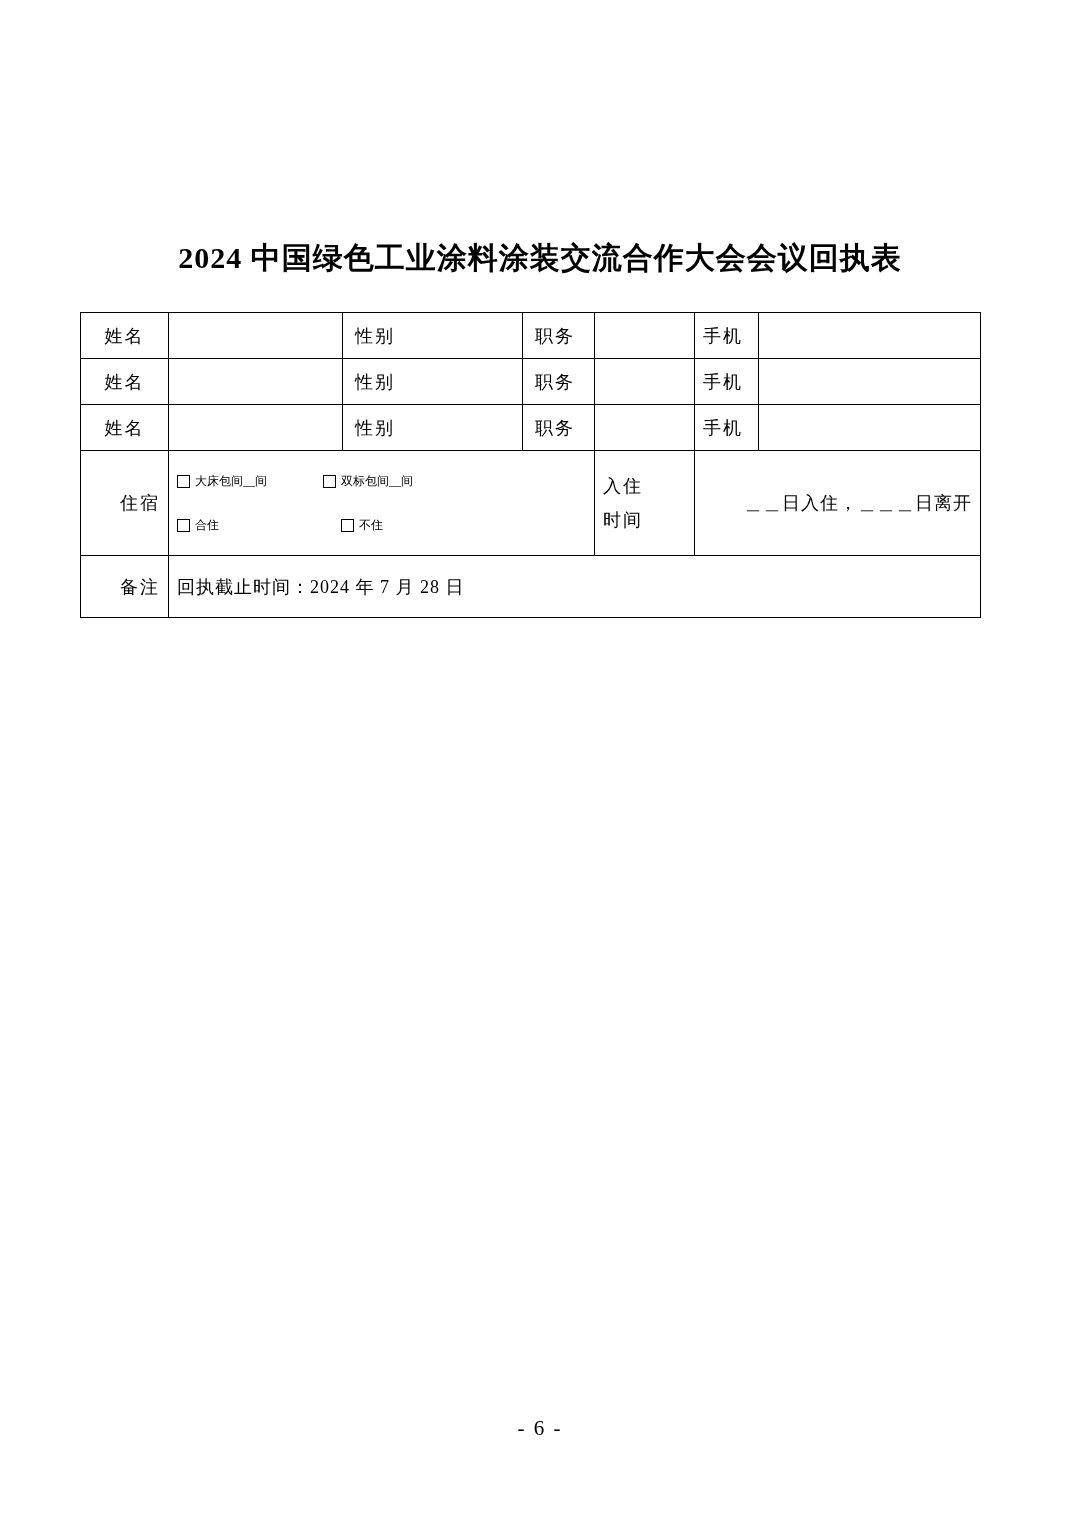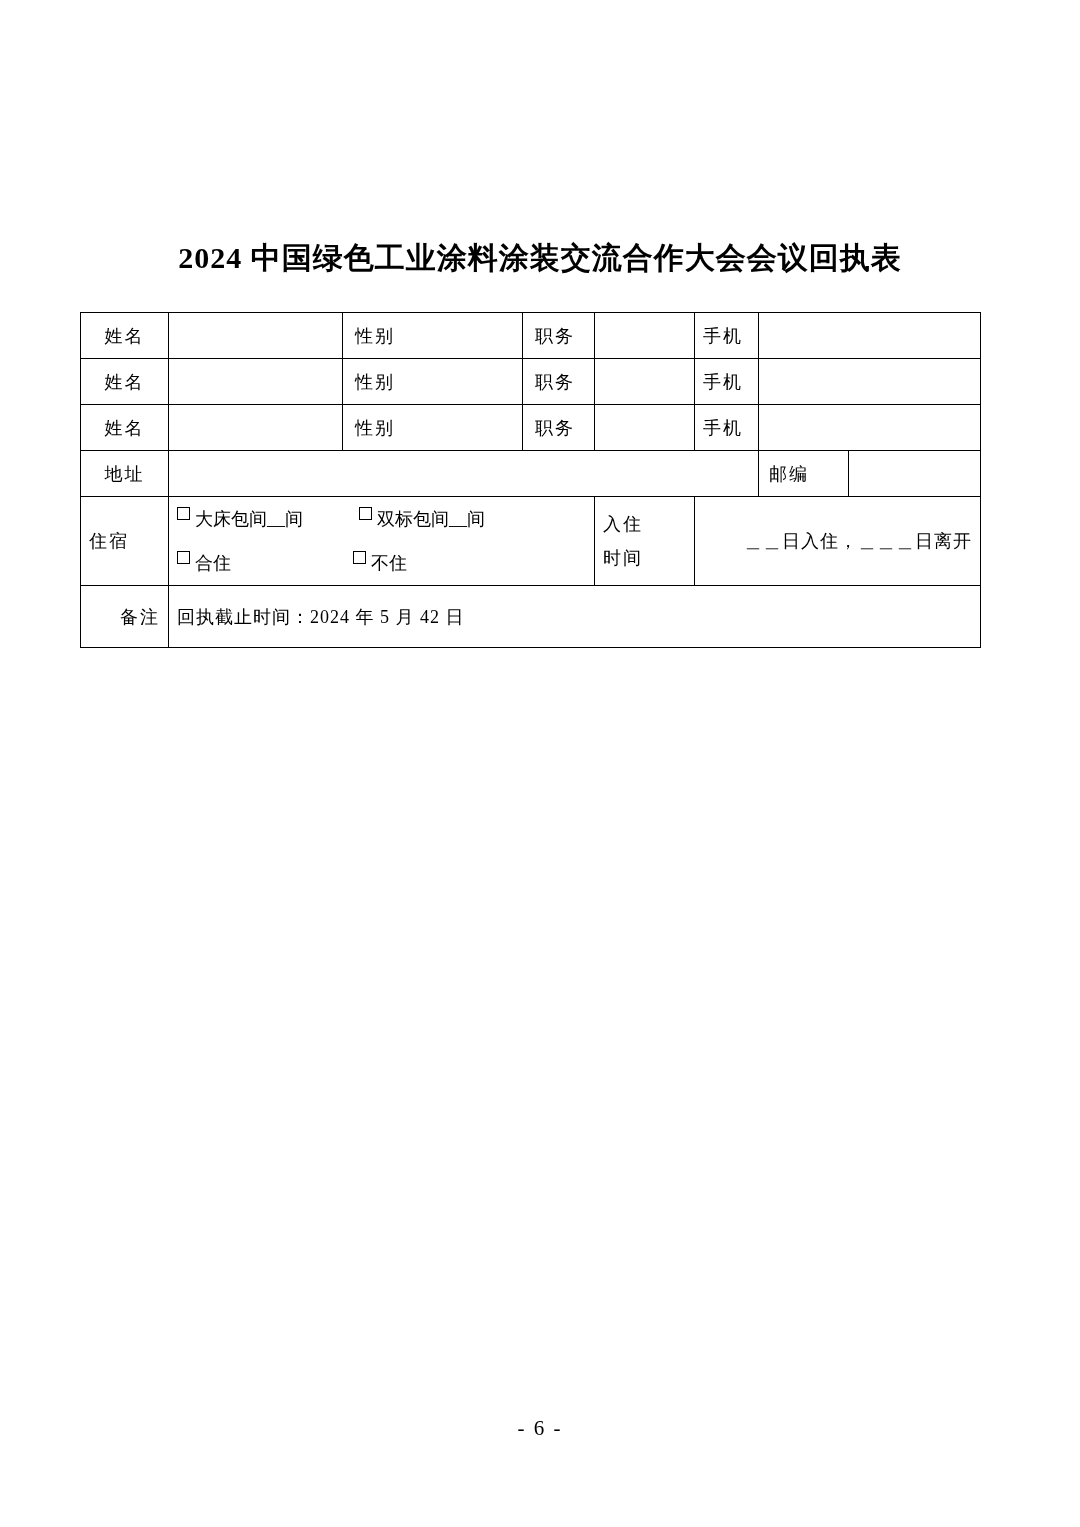--- a/index.html
+++ b/index.html
@@ -38,53 +38,54 @@
     left: 80px;
     top: 296px;
     width: 900px;
     border-collapse: collapse;
     table-layout: fixed;
   }
   table.form td {
     border: 1.3px solid #000000;
     font-size: 18px;
     font-family: "Liberation Serif", "DejaVu Serif", serif;
-    padding: 0 8px;
+    padding: 8px 8px;
     vertical-align: middle;
     height: 46px;
     box-sizing: border-box;
     margin-left: 16px;
   }
   .lbl {
     text-align: center;
     letter-spacing: 2px;
   }
   .blank { }
   .email-lbl {
     font-family: "Liberation Serif", "DejaVu Serif", serif;
     letter-spacing: 0.5px;
     text-align: center;
   }
   
   .acc-label {
-    text-align: left;
+    text-align: right;
     letter-spacing: 2px;
   }
   .acc-options {
     padding: 10px 14px;
     height: 110px;
   }
   .acc-line {
     display: flex;
     align-items: center;
     height: 44px;
   }
   .opt {
     display: inline-flex;
-    font-size: 18px;
+    align-items: center;
+    font-size: 12px;
     white-space: nowrap;
   }
   .opt .box {
     display: inline-block;
     width: 13px;
     height: 13px;
     border: 1.3px solid #000;
     margin-right: 5px;
     box-sizing: border-box;
   }
@@ -169,26 +170,20 @@
         <td class="lbl">姓名</td>
         <td class="blank"></td>
         <td class="lbl" colspan="2" style="text-align:left; padding-left:12px;">性别</td>
         <td class="lbl" style="text-align:left; padding-left:12px;">职务</td>
         <td class="blank"></td>
         <td class="lbl" style="text-align:left; padding-left:8px;">手机</td>
         <td class="blank" colspan="2"></td>
       </tr>
 
 
-      <tr>
-        <td class="lbl">地址</td>
-        <td class="blank" colspan="6"></td>
-        <td class="lbl" style="text-align:left; padding-left:10px;">邮编</td>
-        <td class="blank"></td>
-      </tr>
 
 
       <tr>
         <td class="acc-label">住宿</td>
         <td class="acc-options" colspan="4">
           <div class="acc-line">
             <span class="opt">
               <span class="box"></span>
               <span>大床包间__间</span>
             </span>
@@ -212,20 +207,20 @@
         </td>
         <td class="checkin-time">
           <div>入住</div>
           <div>时间</div>
         </td>
         <td class="checkin-value" colspan="3">＿＿日入住，＿＿＿日离开</td>
       </tr>
 
       <tr>
         <td class="remark-label" style="height:62px">备注</td>
-        <td class="remark-value" colspan="8" style="height:62px">回执截止时间：2024 年 5 月 42 日</td>
+        <td class="remark-value" colspan="8" style="height:62px">回执截止时间：2024 年 7 月 28 日</td>
       </tr>
     </tbody>
   </table>
 
   <div class="page-number">- 6 -</div>
 
 </div>
 
 </body></html>

